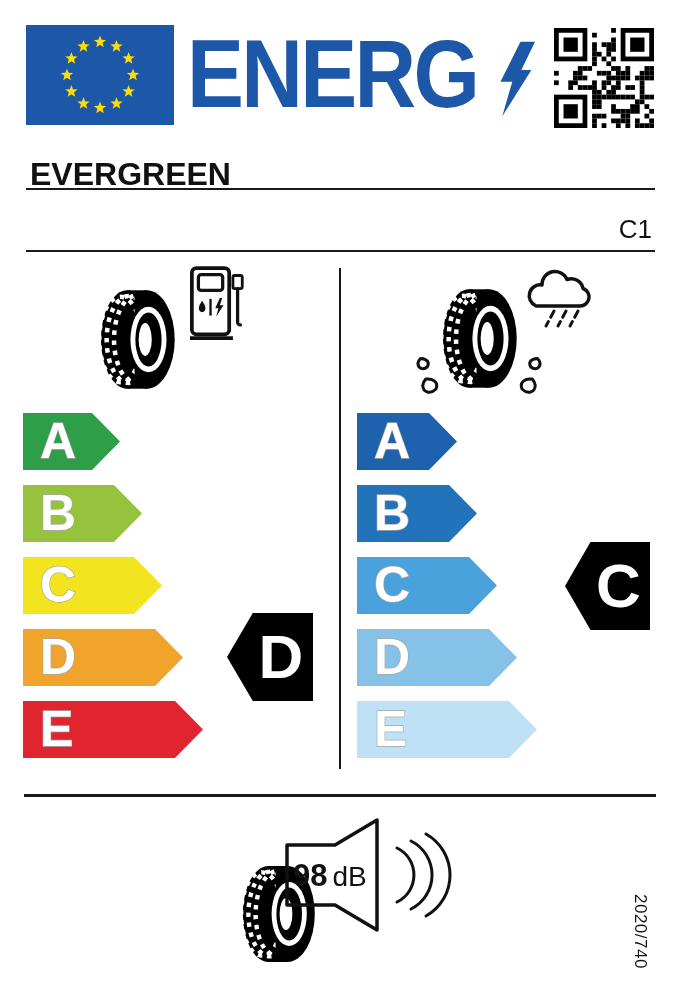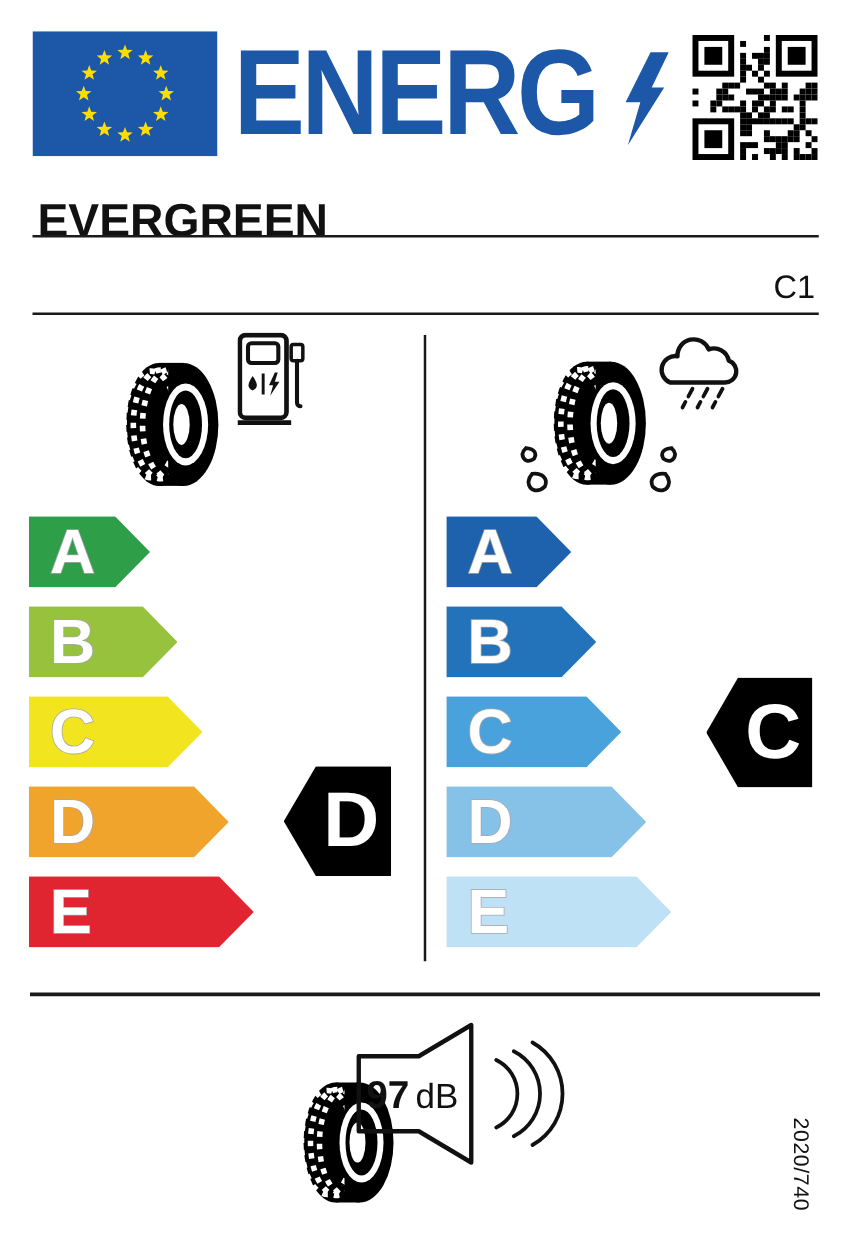--- a/index.html
+++ b/index.html
@@ -7,21 +7,21 @@
   .label { position:relative; width:682px; height:1000px; background:#fff; overflow:hidden; }
 
   
   .eu-flag { position:absolute; left:26px; top:25px; width:148px; height:100px; }
   .energ { position:absolute; left:187px; top:18px; height:100px;
            font-size:97px; font-weight:bold; letter-spacing:-3px;
            transform:scaleX(0.88); transform-origin:left center; white-space:nowrap; }
   .bolt { position:absolute; left:495px; top:38px; width:40px; height:82px; }
   .qr { position:absolute; left:553px; top:28px; width:102px; height:100px; }
 
-  .brand { position:absolute; left:30px; top:156px; font-size:37px; font-weight:bold; color:#111; }
+  .brand { position:absolute; left:30px; top:156px; font-size:32px; font-weight:bold; color:#111; }
   .rule { position:absolute; background:#1a1a1a; }
   .rule1 { left:26px; top:188px; width:629px; height:2px; }
   .rule2 { left:26px; top:250px; width:629px; height:2px; }
   .rule3 { left:24px; top:794px; width:632px; height:3px; }
   .tire-size { position:absolute; left:30px; top:205px; font-size:36px; color:#111; }
   .tire-class { position:absolute; right:30px; top:214px; font-size:26px; color:#111;text-align:right; }
 
   .divider { position:absolute; left:339px; top:268px; width:2px; height:501px; background:#1a1a1a; }
 
   
@@ -316,17 +316,17 @@
     </svg>
   <svg class="icon-speaker" viewBox="0 0 172 122">
     <path d="M7,32 L55,32 L97,7 L97,117 L55,92 L7,92 Z" class="ln" stroke-width="3.5" stroke-linejoin="round" fill="#fff"></path>
     <g class="ln" stroke-width="3" stroke-linecap="round">
       <path d="M117,35 A30,30 0 0 1 117,89"></path>
       <path d="M131,28 A38,38 0 0 1 131,96"></path>
       <path d="M146,21 A47,47 0 0 1 146,103"></path>
     </g>
   </svg>
   <div class="noise-db">
-    <span class="val">97</span><span class="unit">dB</span>
+    <span class="val">98</span><span class="unit">dB</span>
   </div>
 
   <div class="reg">2020/740</div>
 </div>
 
 </body></html>

